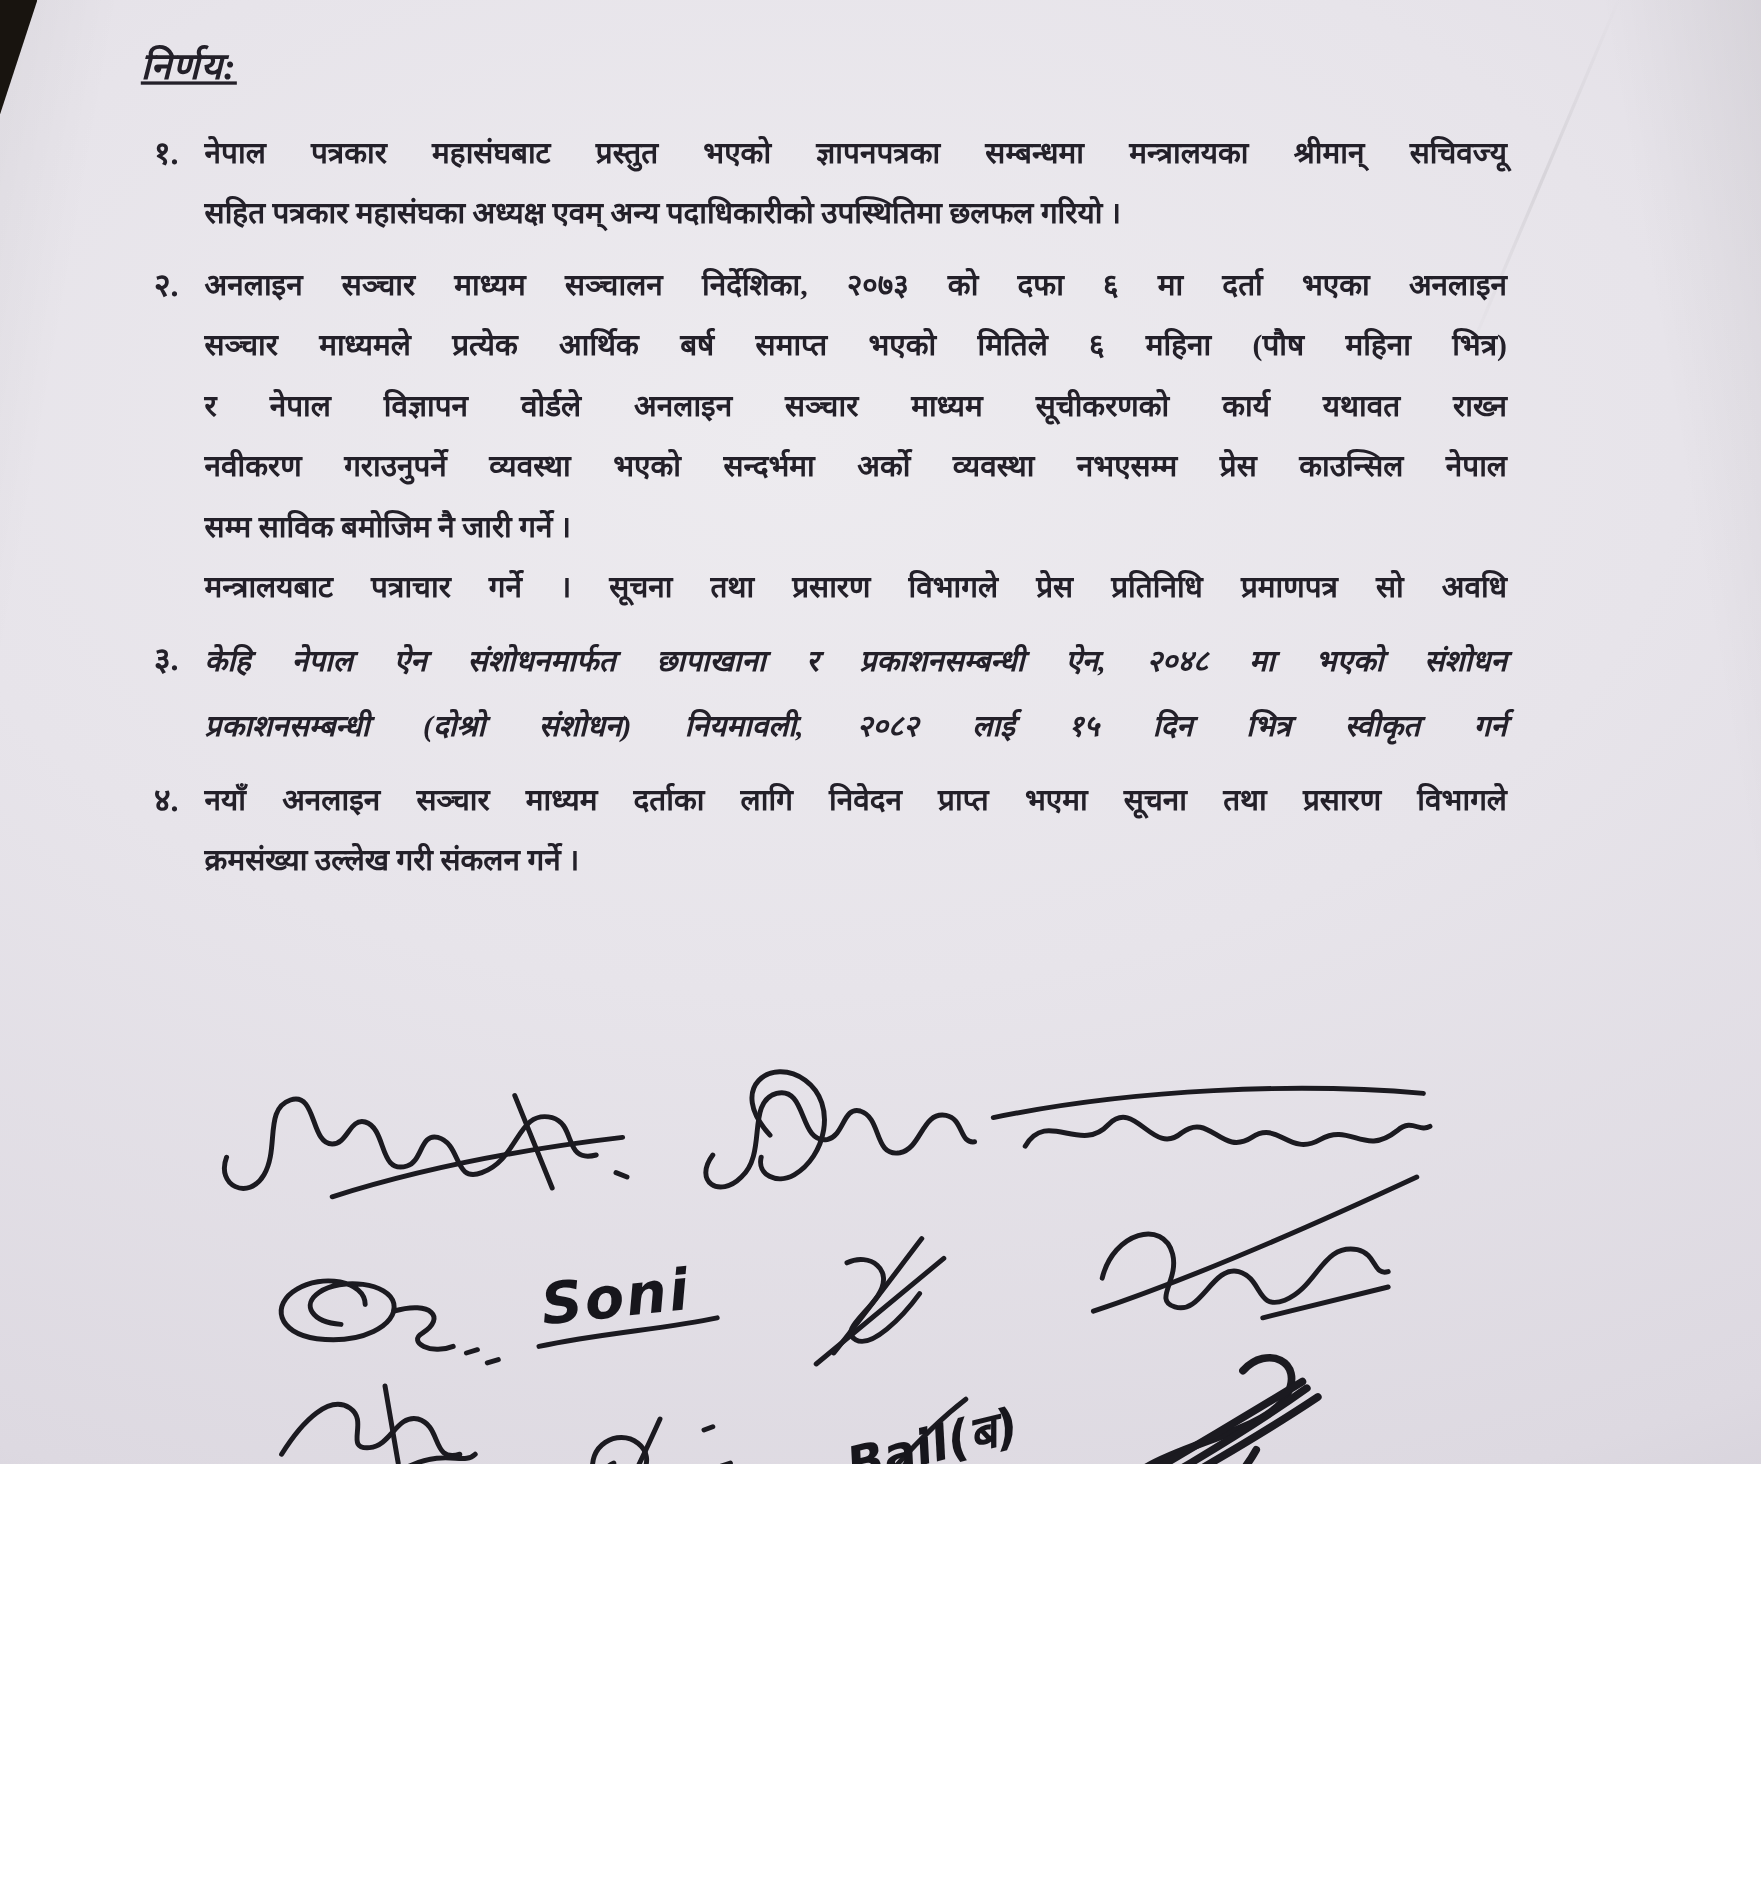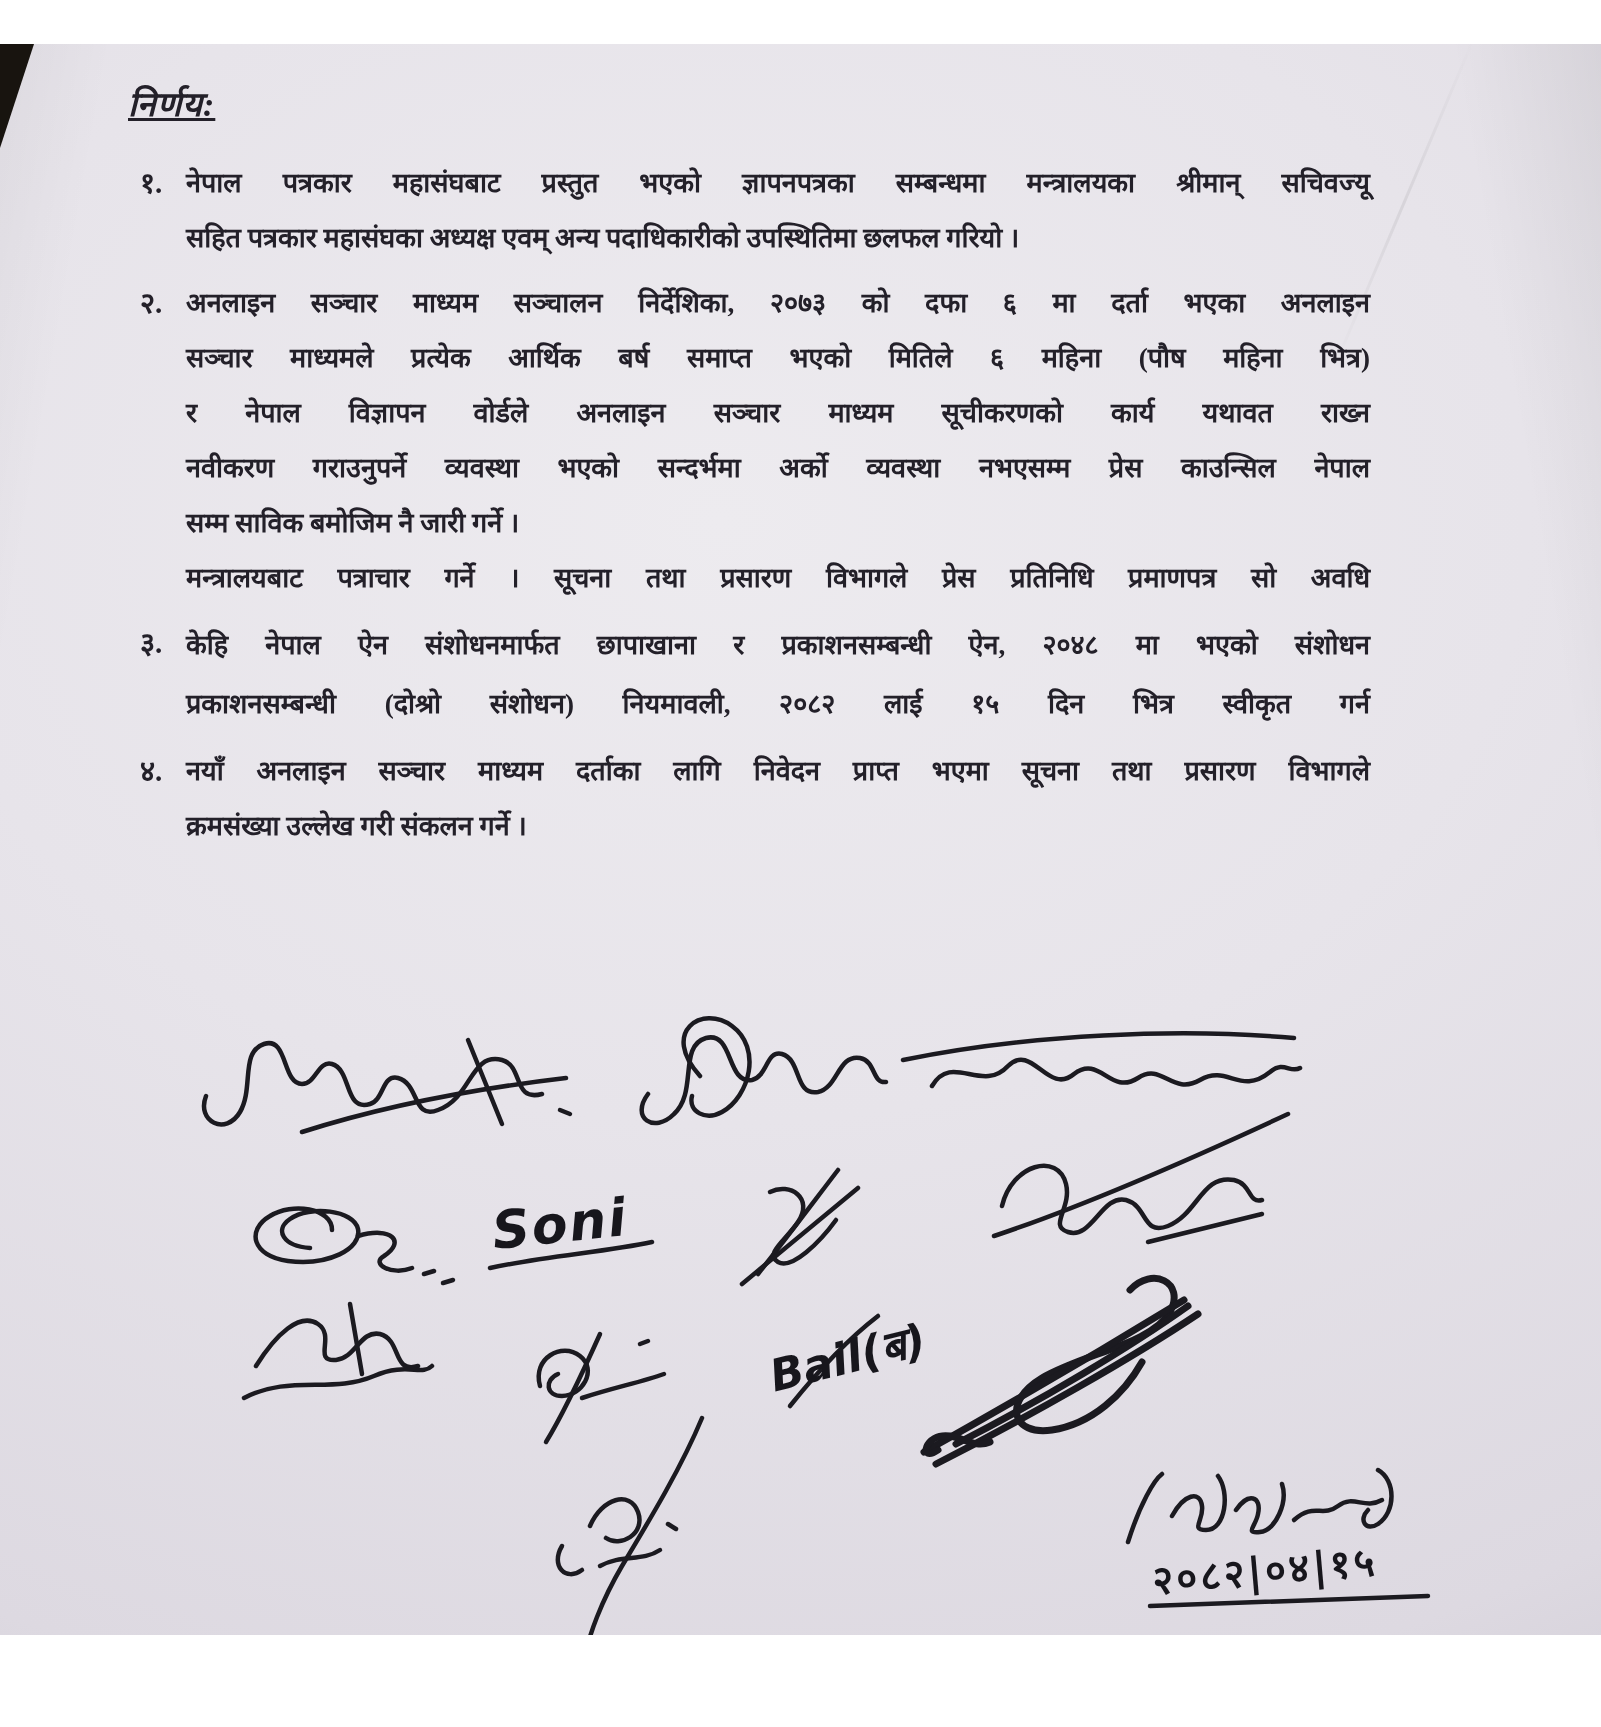--- a/index.html
+++ b/index.html
@@ -1,24 +1,23 @@
 <!DOCTYPE html>
 <html><head>
 <meta charset="utf-8">
 <style>
   html,body{margin:0;padding:0;}
   .page{
-    position:relative;width:1601px;height:1591px;overflow:hidden;
+    position:relative;width:1601px;height:1331px;overflow:hidden;
     background:
       linear-gradient(100deg, rgba(0,0,0,0.04) 0%, rgba(0,0,0,0) 6%),
       linear-gradient(260deg, rgba(0,0,0,0.06) 0%, rgba(0,0,0,0) 8%),
       radial-gradient(ellipse 120% 90% at 45% 30%, #edebef 0%, #e7e4ea 42%, #ddd9e1 85%, #d2ced7 100%);
     font-family:"Liberation Serif","DejaVu Serif",serif;
     color:#232029;
-    margin-top:44px;
   }
   .corner-tl{
     position:absolute;top:0;left:0;width:34px;height:104px;
     background:#18140f;clip-path:polygon(0 0,100% 0,0 100%);
   }
   .crease{
     position:absolute;top:-20px;left:1402px;width:3px;height:360px;
     background:linear-gradient(rgba(0,0,0,0.00),rgba(0,0,0,0.07),rgba(0,0,0,0.00));
     transform:rotate(23deg);
   }
@@ -27,21 +26,21 @@
     font-size:34px;font-weight:bold;font-style:italic;
     text-decoration:underline;letter-spacing:1px;
   }
   .decisions{
     position:absolute;top:112px;left:140px;width:1230px;
   }
   .item{display:flex;margin-bottom:10px;}
   .num{width:46px;flex:none;font-size:29px;padding-top:6px;font-weight:600;}
   .lines{flex:1;}
   .line{font-size:27px;line-height:55px;font-weight:600;}
-  .item-3 .line{line-height:59px;}
+  .item-3 .line{line-height:59px;font-style:italic;}
   .j{text-align:justify;text-align-last:justify;}
   .sig-layer{position:absolute;left:0;top:940px;}
   .sig-layer path{fill:none;stroke:#1b1a20;stroke-width:4.5;stroke-linecap:round;stroke-linejoin:round;}
   .sig-layer g.thick path{stroke-width:7;}
   .hand-label{
     position:absolute;color:#17161c;font-style:italic;
     font-family:"DejaVu Sans",sans-serif;font-weight:600;
   }
   .sig-soni{left:492px;top:1150px;font-size:52px;transform:rotate(-6deg);letter-spacing:2px;}
   .sig-bail{left:768px;top:1282px;font-size:44px;transform:rotate(-14deg);}

